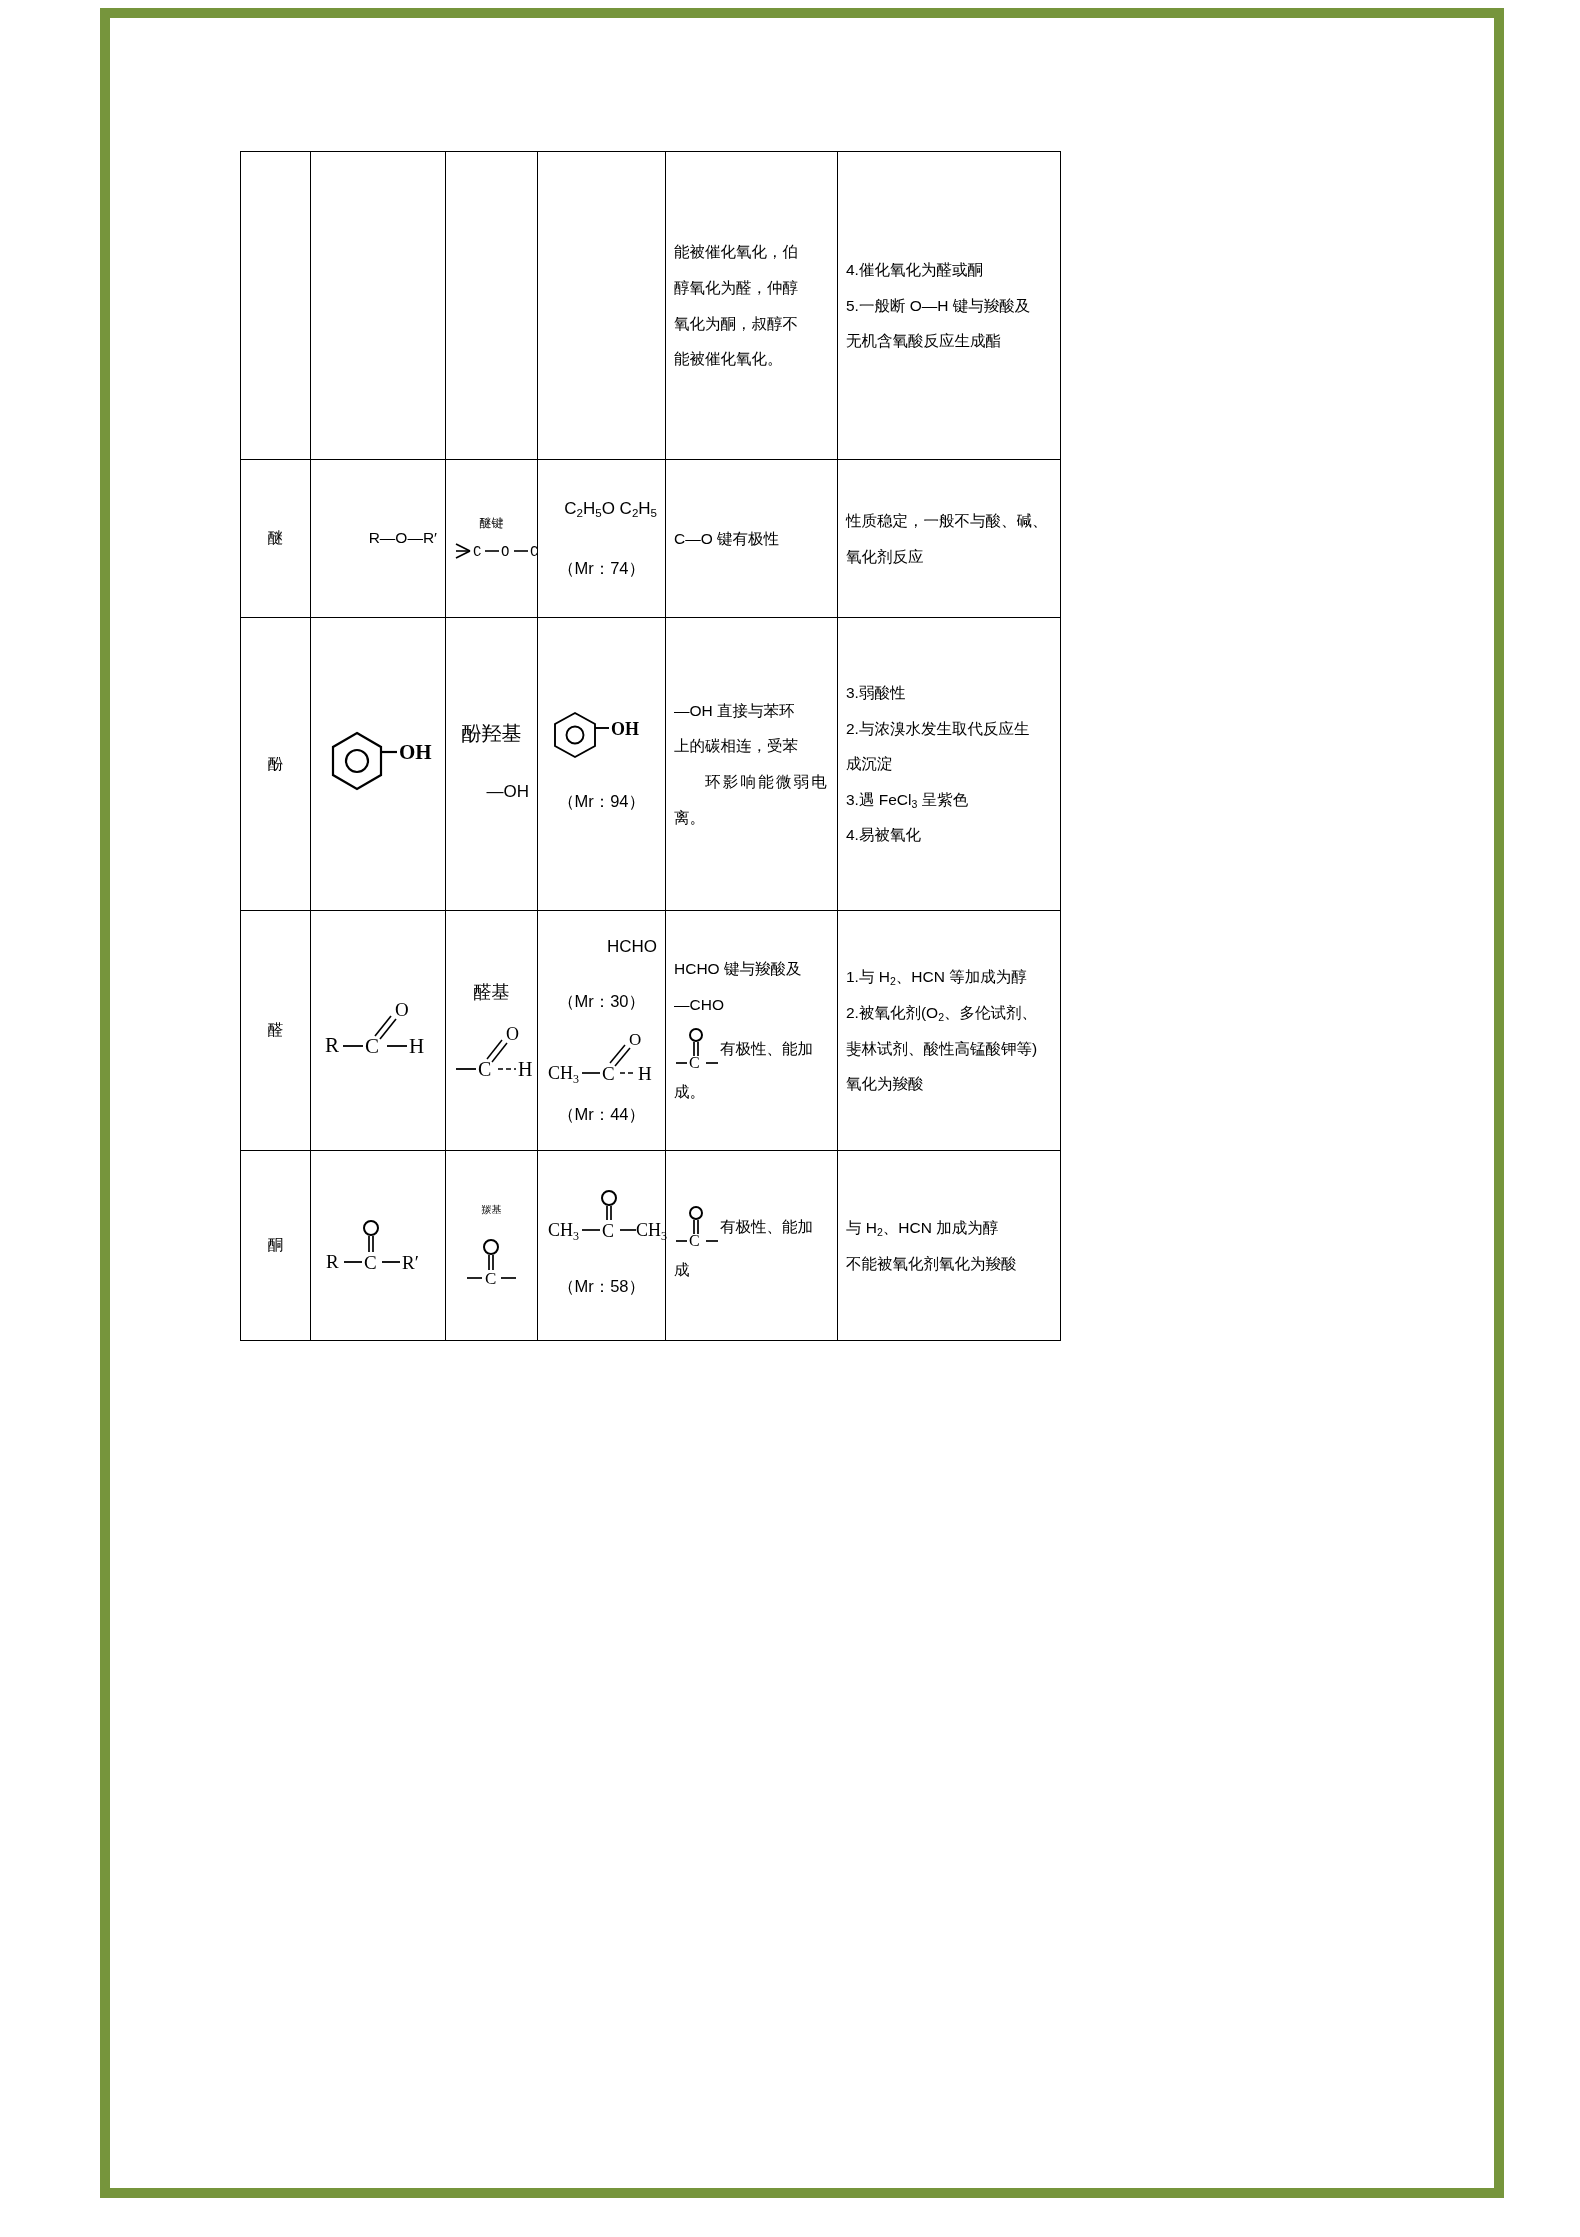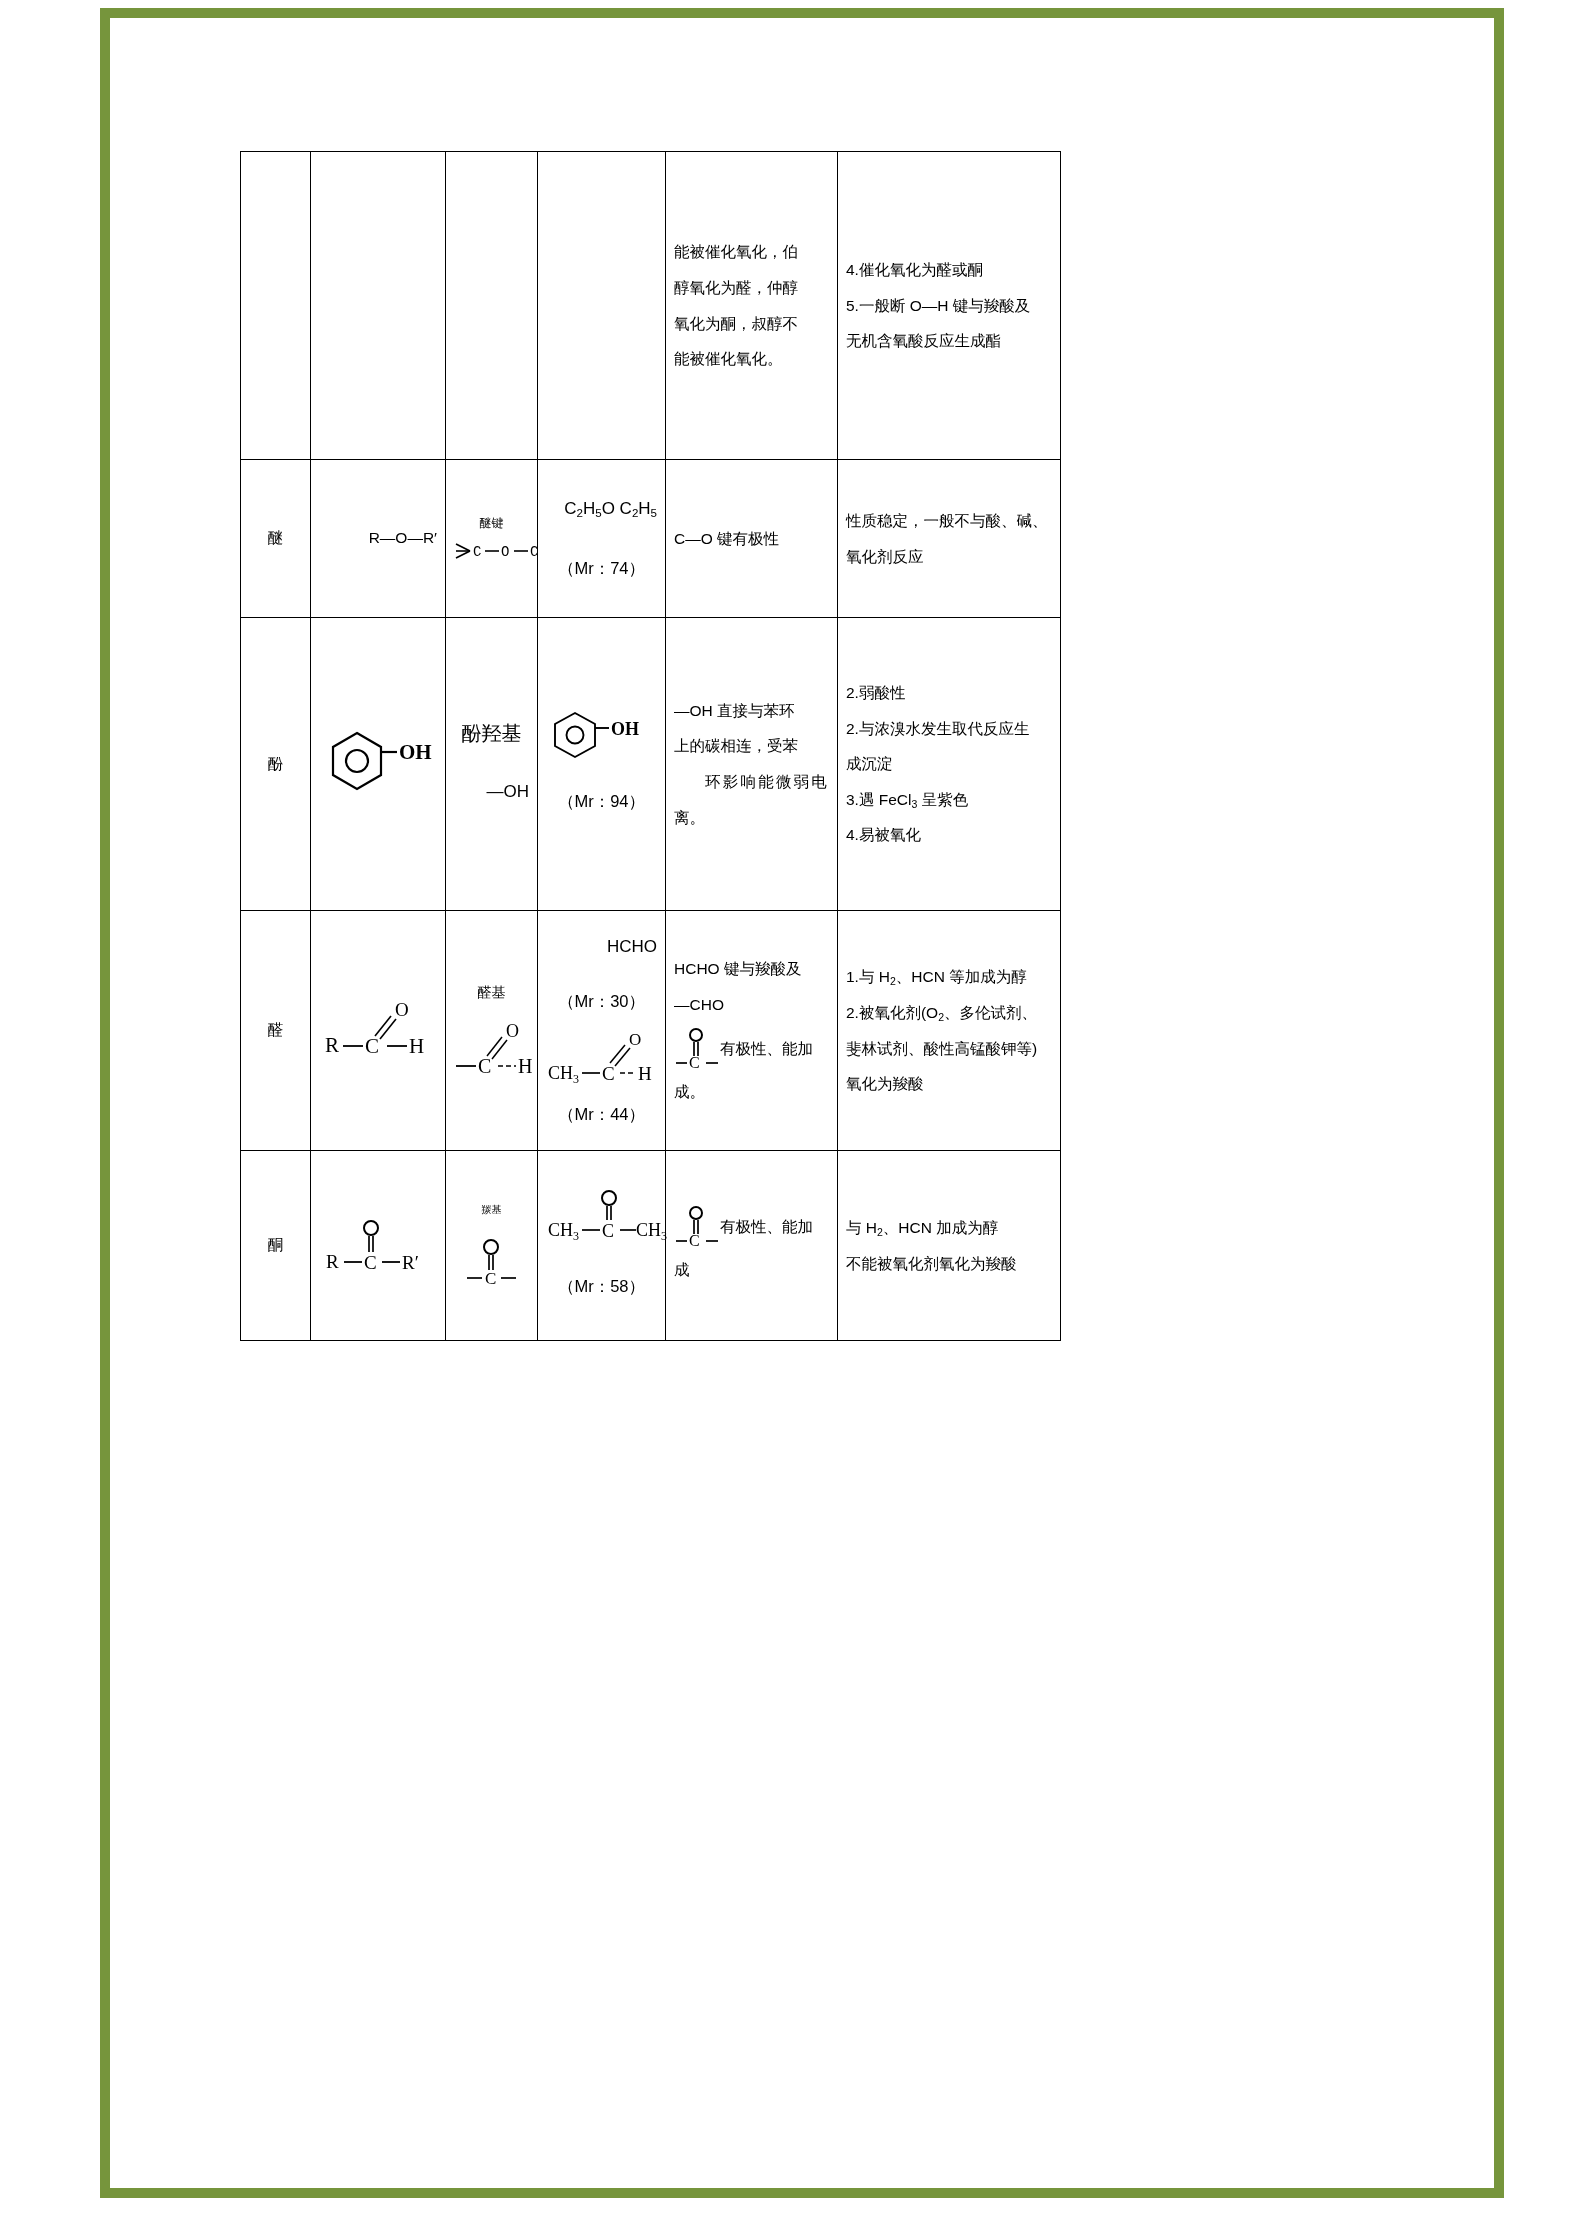--- a/index.html
+++ b/index.html
@@ -171,21 +171,21 @@
           </svg>
           <div class="mr" style="margin-top:14px;">（Mr：94）</div>
         </td>
         <td class="left mid">
           <p class="para">—OH 直接与苯环</p>
           <p class="para">上的碳相连，受苯</p>
           <p class="para" style="letter-spacing:2.2px;text-align:right;">环影响能微弱电</p>
           <p class="para">离。</p>
         </td>
         <td class="left mid">
-          <p class="para">2.弱酸性</p>
+          <p class="para">3.弱酸性</p>
           <p class="para">2.与浓溴水发生取代反应生</p>
           <p class="para">成沉淀</p>
           <p class="para">3.遇 FeCl<sub>3</sub> 呈紫色</p>
           <p class="para">4.易被氧化</p>
         </td>
       </tr>
 
       <tr style="height:240px;">
         <td class="center mid cat-name">醛</td>
         <td class="center mid">
@@ -194,21 +194,21 @@
             <line x1="24" y1="48" x2="44" y2="48" stroke="#000" stroke-width="1.8"></line>
             <text x="46" y="55" font-family="Liberation Serif, serif" font-size="21" fill="#000">C</text>
             <line x1="68" y1="48" x2="88" y2="48" stroke="#000" stroke-width="1.8"></line>
             <text x="90" y="55" font-family="Liberation Serif, serif" font-size="21" fill="#000">H</text>
             <line x1="56" y1="38" x2="72" y2="18" stroke="#000" stroke-width="1.6"></line>
             <line x1="61" y1="41" x2="77" y2="21" stroke="#000" stroke-width="1.6"></line>
             <text x="76" y="18" font-family="Liberation Serif, serif" font-size="19" fill="#000">O</text>
           </svg>
         </td>
         <td class="center mid">
-          <div style="font-size:14px;line-height:1.6;">醛基</div>
+          <div style="font-size:18px;line-height:1.6;">醛基</div>
           <div style="margin-top:16px;">
             <svg class="struct" width="94" height="60" viewBox="0 0 94 60">
               <line x1="2" y1="46" x2="22" y2="46" stroke="#000" stroke-width="1.8"></line>
               <text x="24" y="53" font-family="Liberation Serif, serif" font-size="20" fill="#000">C</text>
               <line x1="44" y1="46" x2="62" y2="46" stroke="#000" stroke-width="1.6" stroke-dasharray="5,3"></line>
               <text x="64" y="53" font-family="Liberation Serif, serif" font-size="20" fill="#000">H</text>
               <line x1="33" y1="36" x2="48" y2="17" stroke="#000" stroke-width="1.5"></line>
               <line x1="38" y1="39" x2="53" y2="20" stroke="#000" stroke-width="1.5"></line>
               <text x="52" y="17" font-family="Liberation Serif, serif" font-size="18" fill="#000">O</text>
             </svg>

